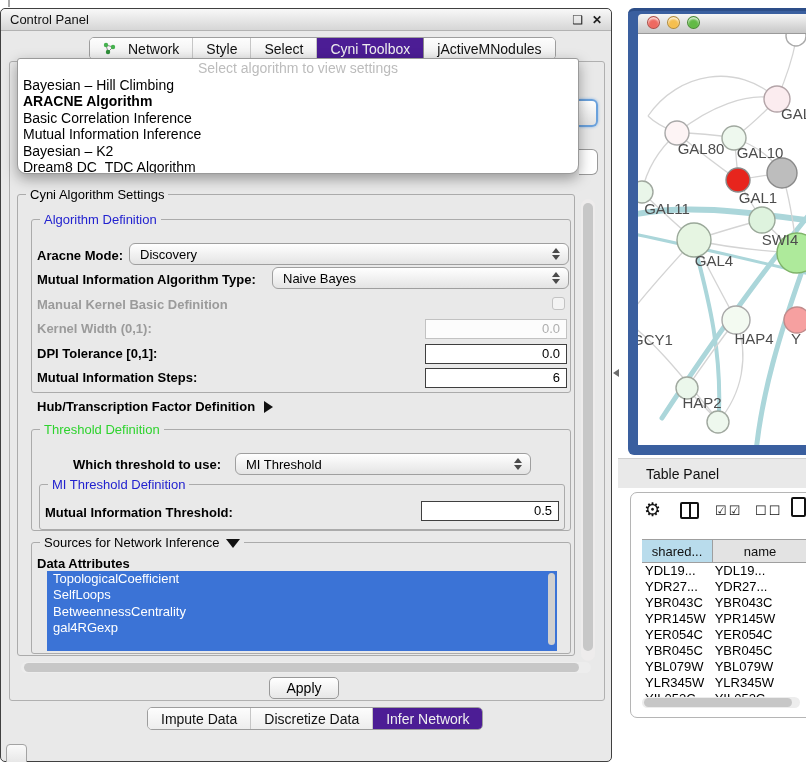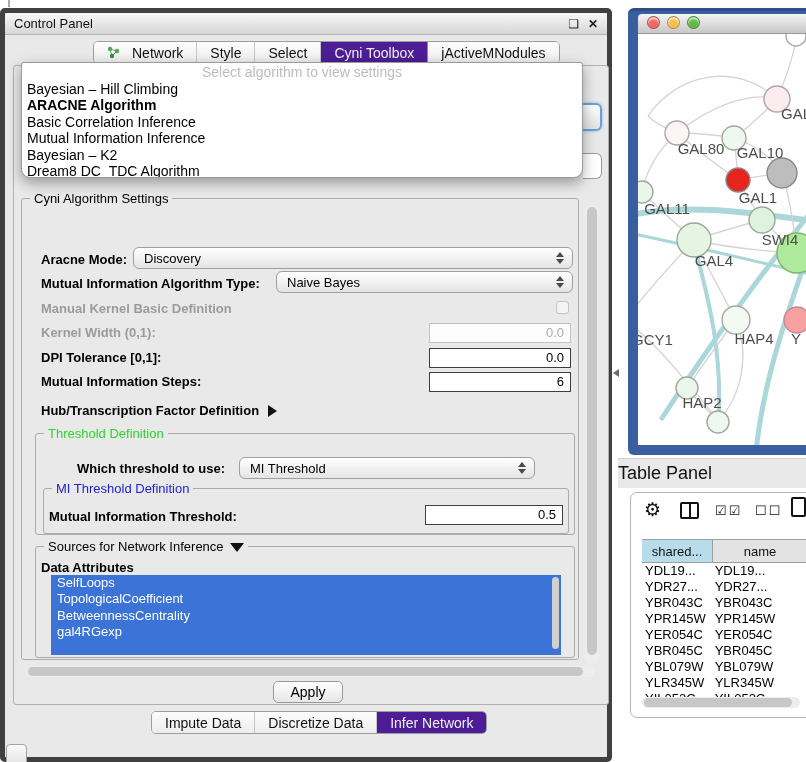--- a/index.html
+++ b/index.html
@@ -3,21 +3,21 @@
 <meta charset="utf-8">
 <style>
   *{box-sizing:border-box;margin:0;padding:0}
   html,body{width:806px;height:762px}
   body{font-family:"Liberation Sans",sans-serif;background:#fff;overflow:hidden}
   #stage{position:relative;width:806px;height:762px;background:#fff;overflow:hidden}
   .abs{position:absolute}
 
   
   #control-window{position:absolute;left:0;top:8px;width:612px;height:754px;background:#e9e9e9;
-    border:5px solid #404040;border-radius:5px}
+    border:1px solid #404040;border-radius:5px}
   .cp-titlebar{position:absolute;left:0;top:0;right:0;height:22px;
     background:linear-gradient(#f8f8f8,#d6d6d6);border-bottom:1px solid #b2b2b2;
     border-radius:5px 5px 0 0;display:flex;align-items:center;padding:0 9px;font-size:13px;color:#111}
   .tb-icons{margin-left:auto;display:flex;gap:9px;font-size:12px;color:#222;align-items:center}
   .tb-icons .bold{font-weight:bold}
 
   .inner-panel{left:8px;top:52px;width:596px;height:640px;border:1px solid #b0b0b0;border-radius:3px;background:#e9e9e9}
 
   .tabstrip{position:absolute;display:flex;border:1px solid #9d9d9d;border-radius:5px;overflow:hidden;height:23px;background:#f5f5f5}
   #top-tabs{left:88px;top:28px}
@@ -84,21 +84,21 @@
     border-top:3px solid #2d4e88;border-radius:6px 0 0 6px}
   .net-titlebar{position:absolute;left:10px;top:3px;right:0;height:20px;
     background:linear-gradient(#f5f5f5,#c7c7c7);border-bottom:1px solid #9a9a9a;border-radius:4px 0 0 0;
     display:flex;align-items:center;padding-left:9px}
   .light{width:13px;height:13px;border-radius:50%;display:inline-block;margin-right:7px;
     border:1px solid rgba(0,0,0,.28);box-shadow:inset 0 2px 2px rgba(255,255,255,.75)}
   .net-canvas{position:absolute;left:10px;top:23px;width:168px;height:411px;background:#fff;overflow:hidden}
 
   
   #table-titlebar{position:absolute;left:618px;top:458px;width:188px;height:30px;background:#e9e9e9;
-    border-top:1px solid #d0d0d0;display:flex;align-items:center;padding-left:0;font-size:18px;color:#111}
+    border-top:1px solid #d0d0d0;display:flex;align-items:center;padding-left:28px;font-size:14px;color:#111}
   #table-panel{position:absolute;left:630px;top:492px;width:200px;height:226px;background:#fff;
     border:1px solid #b5b5b5;border-radius:7px;overflow:hidden}
   .ti{position:absolute;color:#111}
   .ti1{left:13px;top:5px;font-size:19px}
   .ti2{left:49px;top:9px;width:19px;height:17px;border:2px solid #111;border-radius:2px}
   .ti2::after{content:"";position:absolute;left:50%;top:0;bottom:0;width:2px;background:#111;transform:translateX(-50%)}
   .ti3{left:84px;top:10px;font-size:13px;letter-spacing:2px}
   .ti4{left:124px;top:10px;font-size:13px;letter-spacing:2px}
   .ti5{left:160px;top:4px;width:15px;height:20px;border:2px solid #111;border-radius:2px;background:#fff}
   #tbl-header{position:absolute;left:11px;top:46px;height:24px;display:flex;
@@ -178,20 +178,23 @@
           <div class="algo-item">Mutual Information Inference</div>
           <div class="algo-item">Bayesian – K2</div>
           <div class="algo-item">Dream8 DC_TDC Algorithm</div>
         </div>
     </div>
 
     <div class="groupbox" id="cyni-group" style="left:16px;top:185px;width:558px;height:462px">
       <span class="gb-title">Cyni Algorithm Settings</span>
     </div>
 
+    <div class="groupbox" id="algdef-group" style="left:30px;top:210px;width:540px;height:174px">
+      <span class="gb-title blue">Algorithm Definition</span>
+    </div>
 
     <span class="lbl" style="left:36px;top:239px">Aracne Mode:</span>
     <div class="combo" style="left:128px;top:234px;width:440px">
       <span>Discovery</span>
       <span class="arrows">
           <i class="arrow-up"></i>
           <i class="arrow-down"></i>
         </span>
     </div>
 
@@ -235,22 +238,22 @@
       <span class="gb-title blue">MI Threshold Definition</span>
     </div>
     <span class="lbl" style="left:44px;top:496px">Mutual Information Threshold:</span>
     <span class="tfield" style="left:420px;top:492px;width:138px">0.5</span>
 
     <div class="groupbox" id="src-group" style="left:30px;top:533px;width:540px;height:112px">
       <span class="gb-title"><span>Sources for Network Inference</span><span class="down-tri"></span></span>
     </div>
     <span class="lbl" style="left:36px;top:547px">Data Attributes</span>
     <div class="attr-list" id="attr-list" style="left:46px;top:562px;width:510px;height:80px">
+        <div class="attr-item">TopologicalCoefficient</div>
         <div class="attr-item">SelfLoops</div>
-        <div class="attr-item">TopologicalCoefficient</div>
         <div class="attr-item">BetweennessCentrality</div>
         <div class="attr-item">gal4RGexp</div>
       </div>
     <div class="list-thumb" style="left:547px;top:564px;height:72px"></div>
 
     <div class="vscroll" style="left:580px;top:190px;height:462px">
       <div class="vthumb" style="top:4px;height:448px"></div>
     </div>
     <div class="hscroll" style="left:20px;top:653px;width:570px">
       <div class="hthumb" style="left:3px;width:555px"></div>

